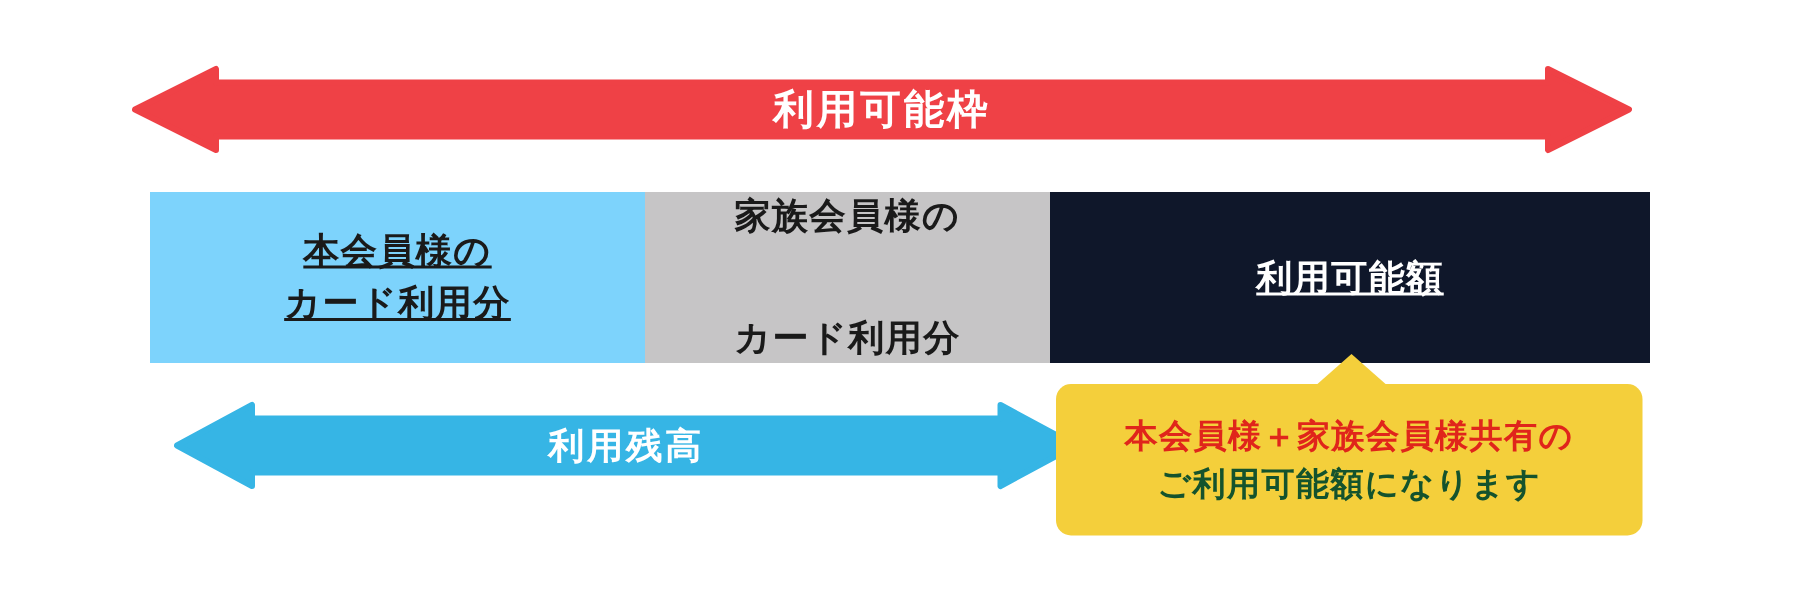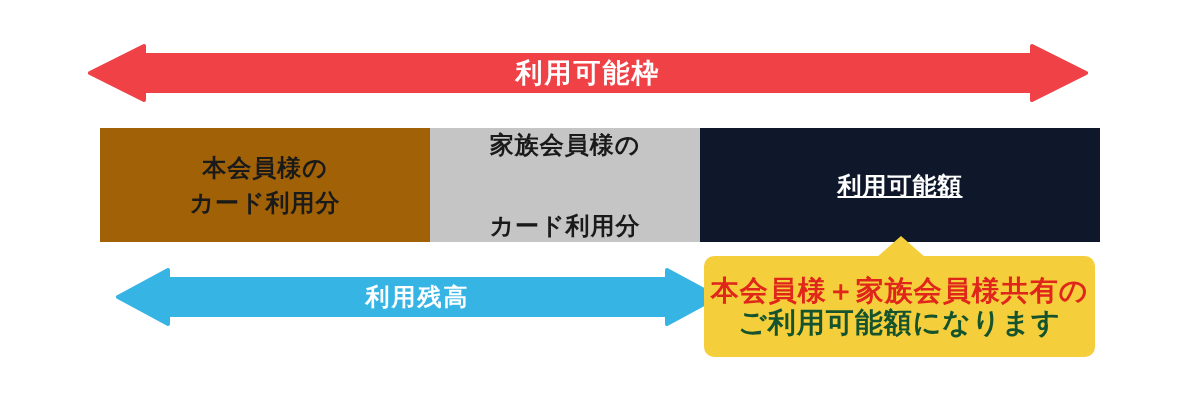--- a/index.html
+++ b/index.html
@@ -72,21 +72,21 @@
     position: absolute;
     left: 704px; top: 256px;
     width: 391px; height: 101px;
     border-radius: 10px;
     display: flex;
     flex-direction: column;
     align-items: center;
     justify-content: center;
     text-align: center;
     font-weight: bold;
-    font-size: 28px;
+    font-size: 22px;
     line-height: 32px;
     letter-spacing: 1px;
   }
   .callout-pointer {
     position: absolute;
     left: 876px; top: 236px;
     width: 0; height: 0;
     border-left: 25px solid transparent;
     border-right: 25px solid transparent;
     border-bottom-width: 22px;
@@ -100,21 +100,21 @@
 
   <div class="arrow-wrap arrow-top">
     <svg viewBox="0 0 1000 60" width="1000" height="60">
       <polygon points="2,30 56,3 56,12 944,12 944,3 998,30 944,57 944,48 56,48 56,57" stroke-width="4" stroke-linejoin="round" fill="#EF4146"></polygon>
       <polygon points="2,30 56,3 56,12 944,12 944,3 998,30 944,57 944,48 56,48 56,57" fill="none" stroke-width="4" stroke-linejoin="round" stroke="#EF4146"></polygon>
     </svg>
     <span class="arrow-label">利用可能枠</span>
   </div>
 
   <div class="bar">
-    <div class="bar-seg seg-primary" style="background-color: #a16207;">
+    <div class="bar-seg seg-primary" style="background-color: #7dd3fc; text-decoration: underline;">
       <span>本会員様の</span>
       <span>カード利用分</span>
     </div>
     <div class="bar-seg seg-family" style="background-color: rgb(198, 197, 198);">
       <span>家族会員様の</span>
       <span>カード利用分</span>
     </div>
     <div class="bar-seg seg-available" style="background-color: #0f172a; text-decoration: underline;">
       <span>利用可能額</span>
     </div>

